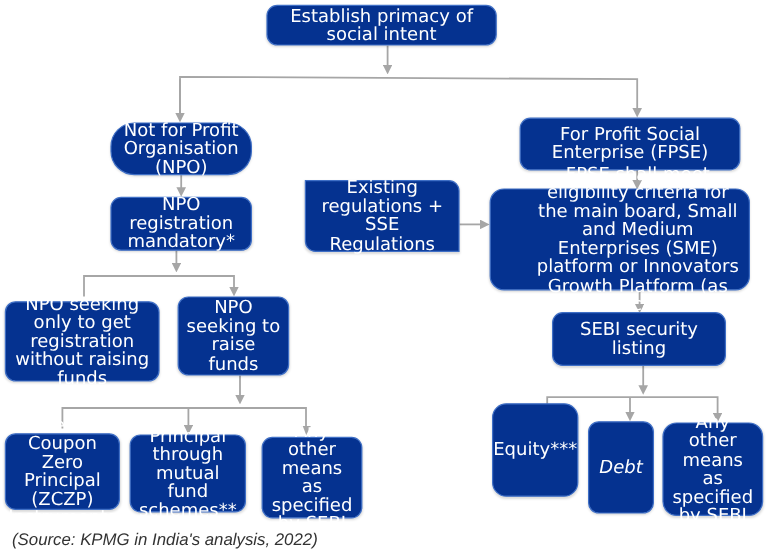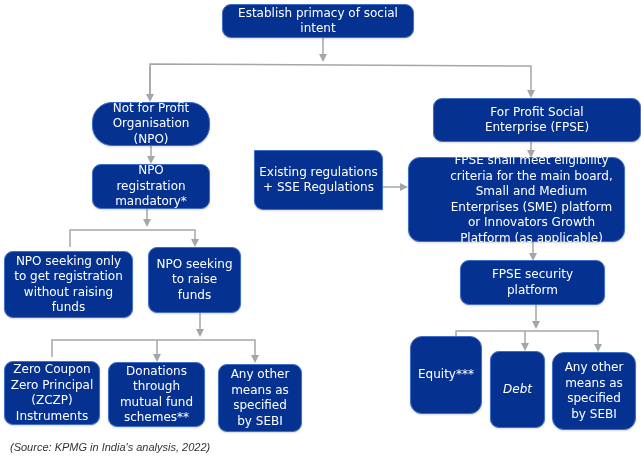--- a/index.html
+++ b/index.html
@@ -3,28 +3,28 @@
 <meta charset="utf-8">
 <style>
   html, body { margin:0; padding:0; background:#ffffff; }
   body { width:641px; height:460px; position:relative; overflow:hidden; font-family:"Liberation Sans", sans-serif; }
   .box {
     position:absolute; box-sizing:border-box;
     background:#053290; color:#ffffff;
     border:1.5px solid #3f6fc6;
     border-radius:9px;
     display:flex; align-items:center; justify-content:center; text-align:center;
-    font-family:"DejaVu Sans", sans-serif; font-size:12px; line-height:15.5px;
+    font-family:"DejaVu Sans", sans-serif; font-size:15px; line-height:15.5px;
     padding:2px 4px;
     box-shadow:0 1px 2px rgba(0,0,0,0.15);
   }
   .box span { display:block; }
   .box.reg { border-radius:0 9px 0 9px; }
   svg.lines { position:absolute; left:0; top:0; }
-  .source { position:absolute; left:10px; top:441px; font-family:"Liberation Sans", sans-serif; font-style:italic; font-size:11px; color:#333; }
+  .source { position:absolute; left:10px; top:441px; font-family:"Liberation Sans", sans-serif; font-style:italic; font-size:14px; color:#333; }
 </style>
 </head>
 <body>
 
 <svg class="lines" width="641" height="460">
   <defs>
     <marker id="arr" markerWidth="8" markerHeight="8" refX="4" refY="4" orient="auto" markerUnits="userSpaceOnUse">
       <path d="M0,0 L8,4 L0,8 z" fill="#a6a6a6"></path>
     </marker>
   </defs>
@@ -56,21 +56,21 @@
 </svg>
 
 <div class="box" style="left:222px;top:4px;width:192px;height:34px;">
   <span>Establish primacy of social intent</span>
 </div>
 
 <div class="box" style="left:92px;top:102px;width:118px;height:44px;border-radius:20px;">
   <span>Not for Profit Organisation (NPO)</span>
 </div>
 
-<div class="box" style="left:433px;top:98px;width:208px;height:44px;padding:14px 24px;">
+<div class="box" style="left:433px;top:98px;width:184px;height:44px;padding:14px 24px;">
   <span>For Profit Social Enterprise (FPSE)</span>
 </div>
 
 <div class="box" style="left:92px;top:164px;width:118px;height:45px;padding:2px 16px;">
   <span>NPO registration mandatory*</span>
 </div>
 
 <div class="box reg" style="left:254px;top:150px;width:129px;height:60px;">
   <span>Existing regulations + SSE Regulations</span>
 </div>
@@ -81,29 +81,29 @@
 
 <div class="box" style="left:4px;top:251px;width:129px;height:67px;padding:2px 6px;">
   <span>NPO seeking only to get registration without raising funds</span>
 </div>
 
 <div class="box" style="left:148px;top:247px;width:93px;height:66px;padding:2px 6px;">
   <span>NPO seeking to raise funds</span>
 </div>
 
 <div class="box" style="left:460px;top:260px;width:145px;height:45px;">
-  <span>FPSE security platform</span>
+  <span>SEBI security listing</span>
 </div>
 
 <div class="box" style="left:4px;top:361px;width:96px;height:64px;padding:0 3px;">
   <span>Zero Coupon Zero Principal (ZCZP) Instruments</span>
 </div>
 
 <div class="box" style="left:108px;top:362px;width:97px;height:65px;padding:2px 6px;">
-  <span>Donations through mutual fund schemes**</span>
+  <span>Principal through mutual fund schemes**</span>
 </div>
 
 <div class="box" style="left:218px;top:364px;width:84px;height:68px;padding:2px 5px;">
   <span>Any other means as specified by SEBI</span>
 </div>
 
 <div class="box" style="left:410px;top:336px;width:72px;height:78px;border-radius:12px;">
   <span>Equity***</span>
 </div>
 

